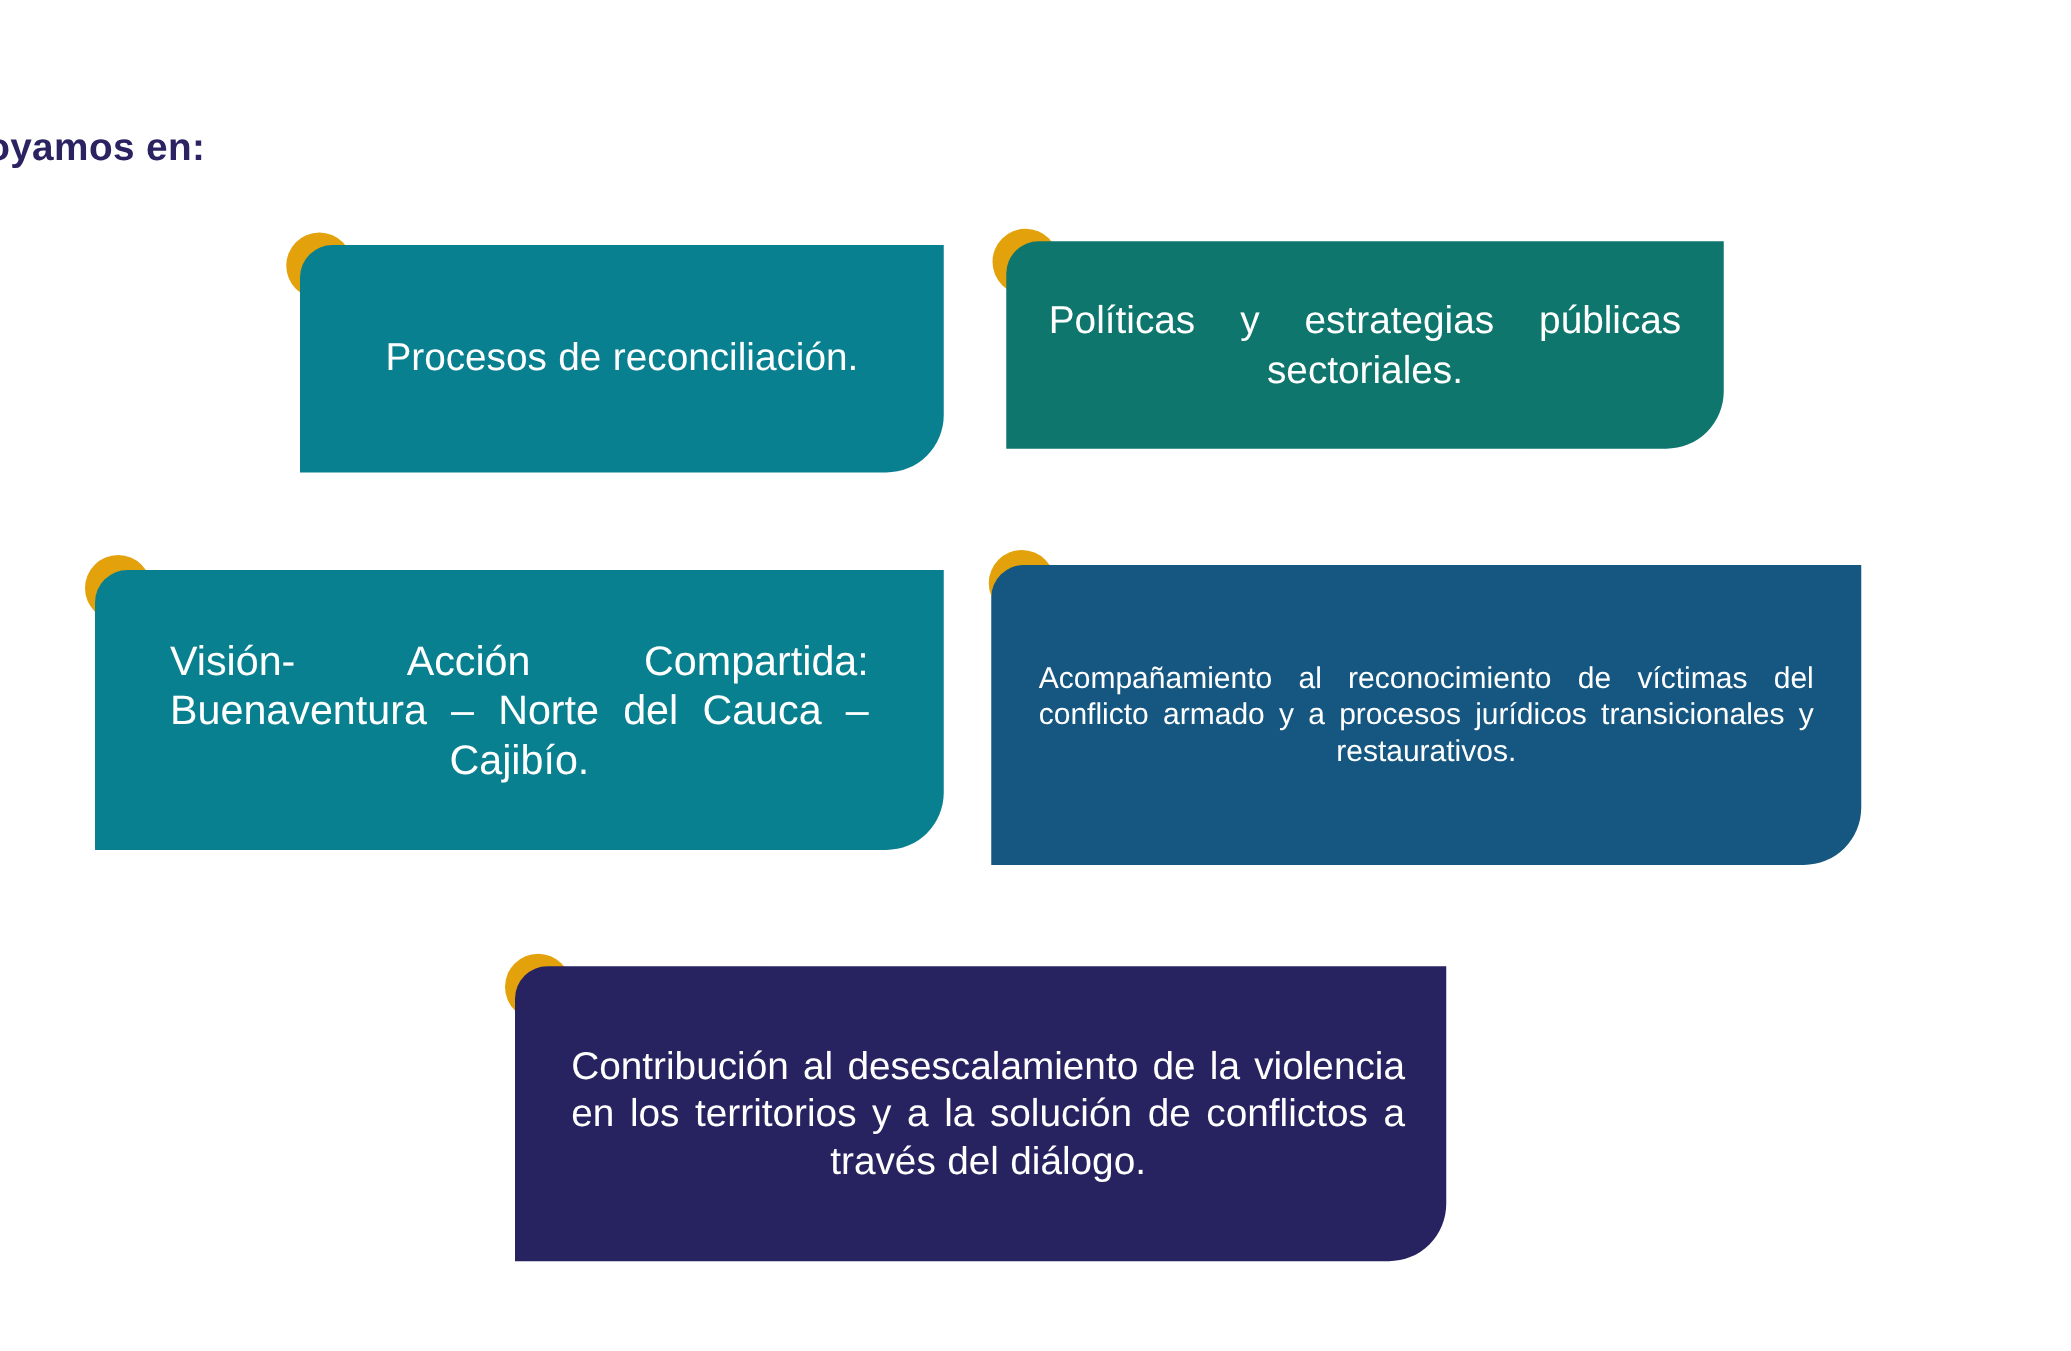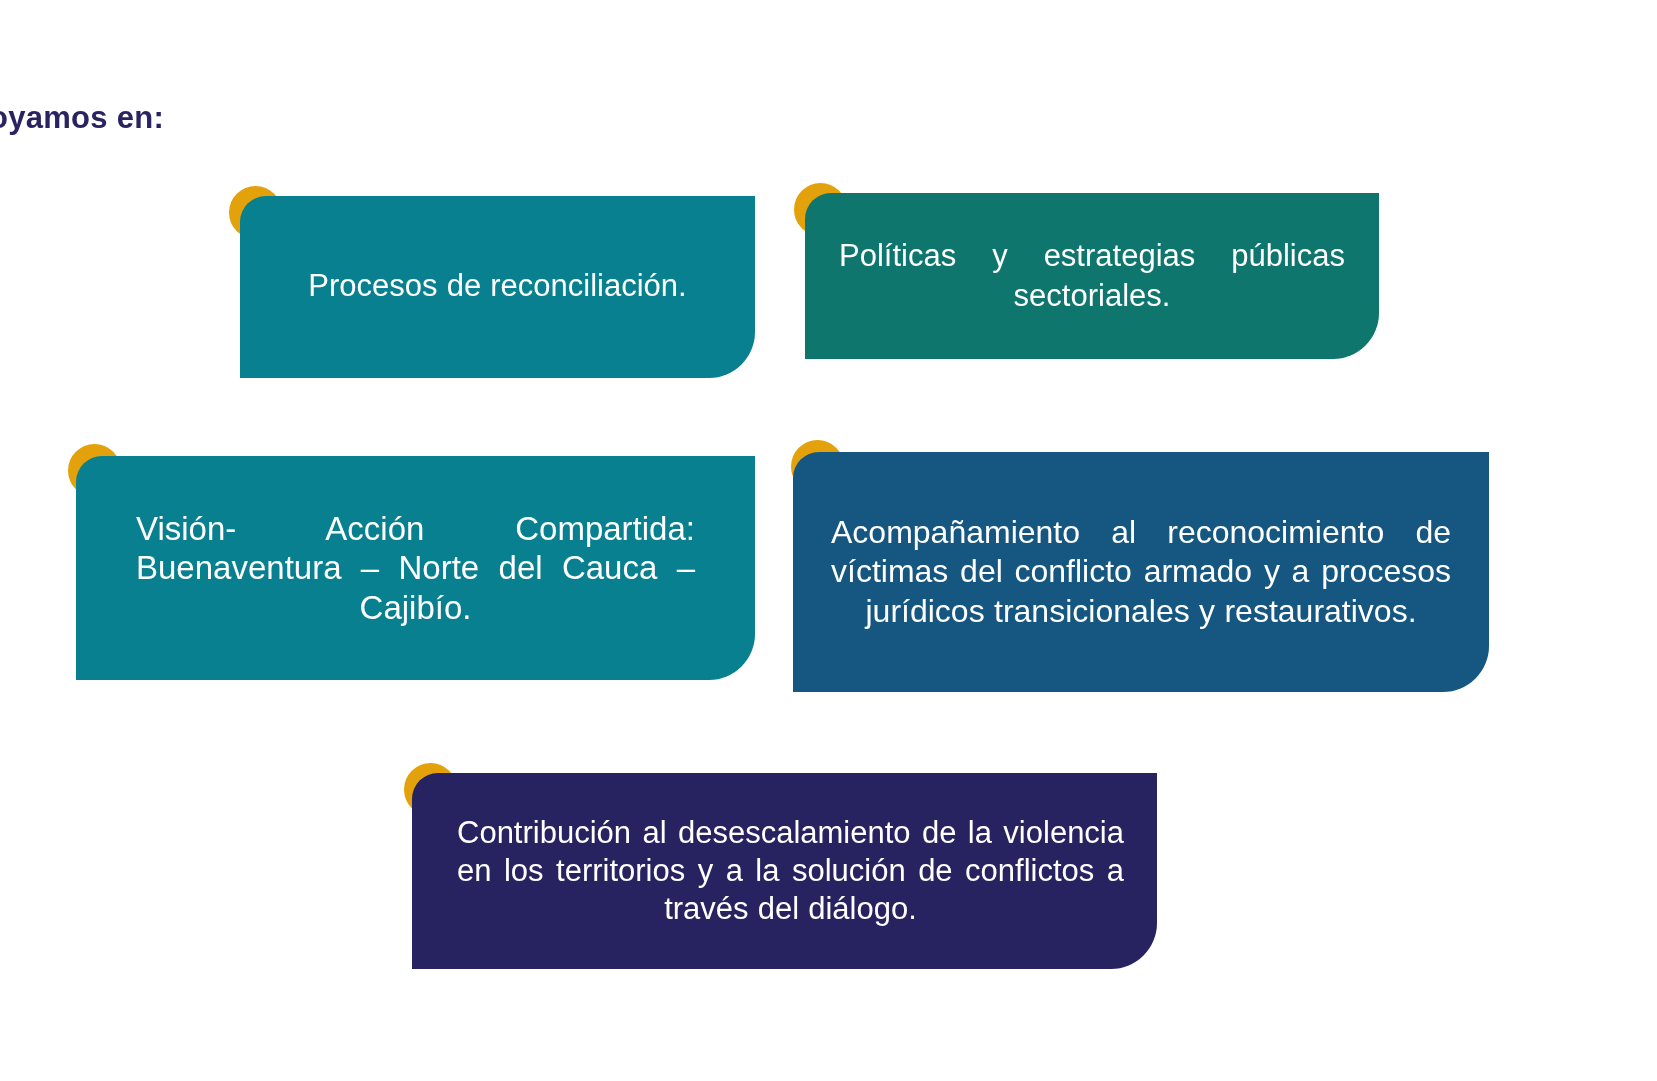--- a/index.html
+++ b/index.html
@@ -99,26 +99,26 @@
   }
   #card-3 .card-body { font-size: 33px; line-height: 1.2; }
 
   #dot-3 { left: 68px; top: 444px; width: 53px; height: 53px; }
 
   #card-4 {
     left: 793px; top: 452px; width: 696px; height: 240px;
     background: #155781;
     padding: 10px 38px 10px 38px;
   }
-  #card-4 .card-body { font-size: 32px; line-height: 1.22; }
+  #card-4 .card-body { font-size: 24px; line-height: 1.22; }
 
   #dot-4 { left: 791px; top: 440px; width: 53px; height: 53px; }
 
   #card-5 {
-    left: 412px; top: 773px; width: 745px; height: 196px;
+    left: 412px; top: 773px; width: 745px; height: 236px;
     background: #272360;
     padding: 10px 33px 10px 45px;
   }
   #card-5 .card-body { font-size: 31px; line-height: 1.22; }
 
   #dot-5 { left: 404px; top: 763px; width: 53px; height: 53px; }
 </style>
 </head>
 <body>
 

